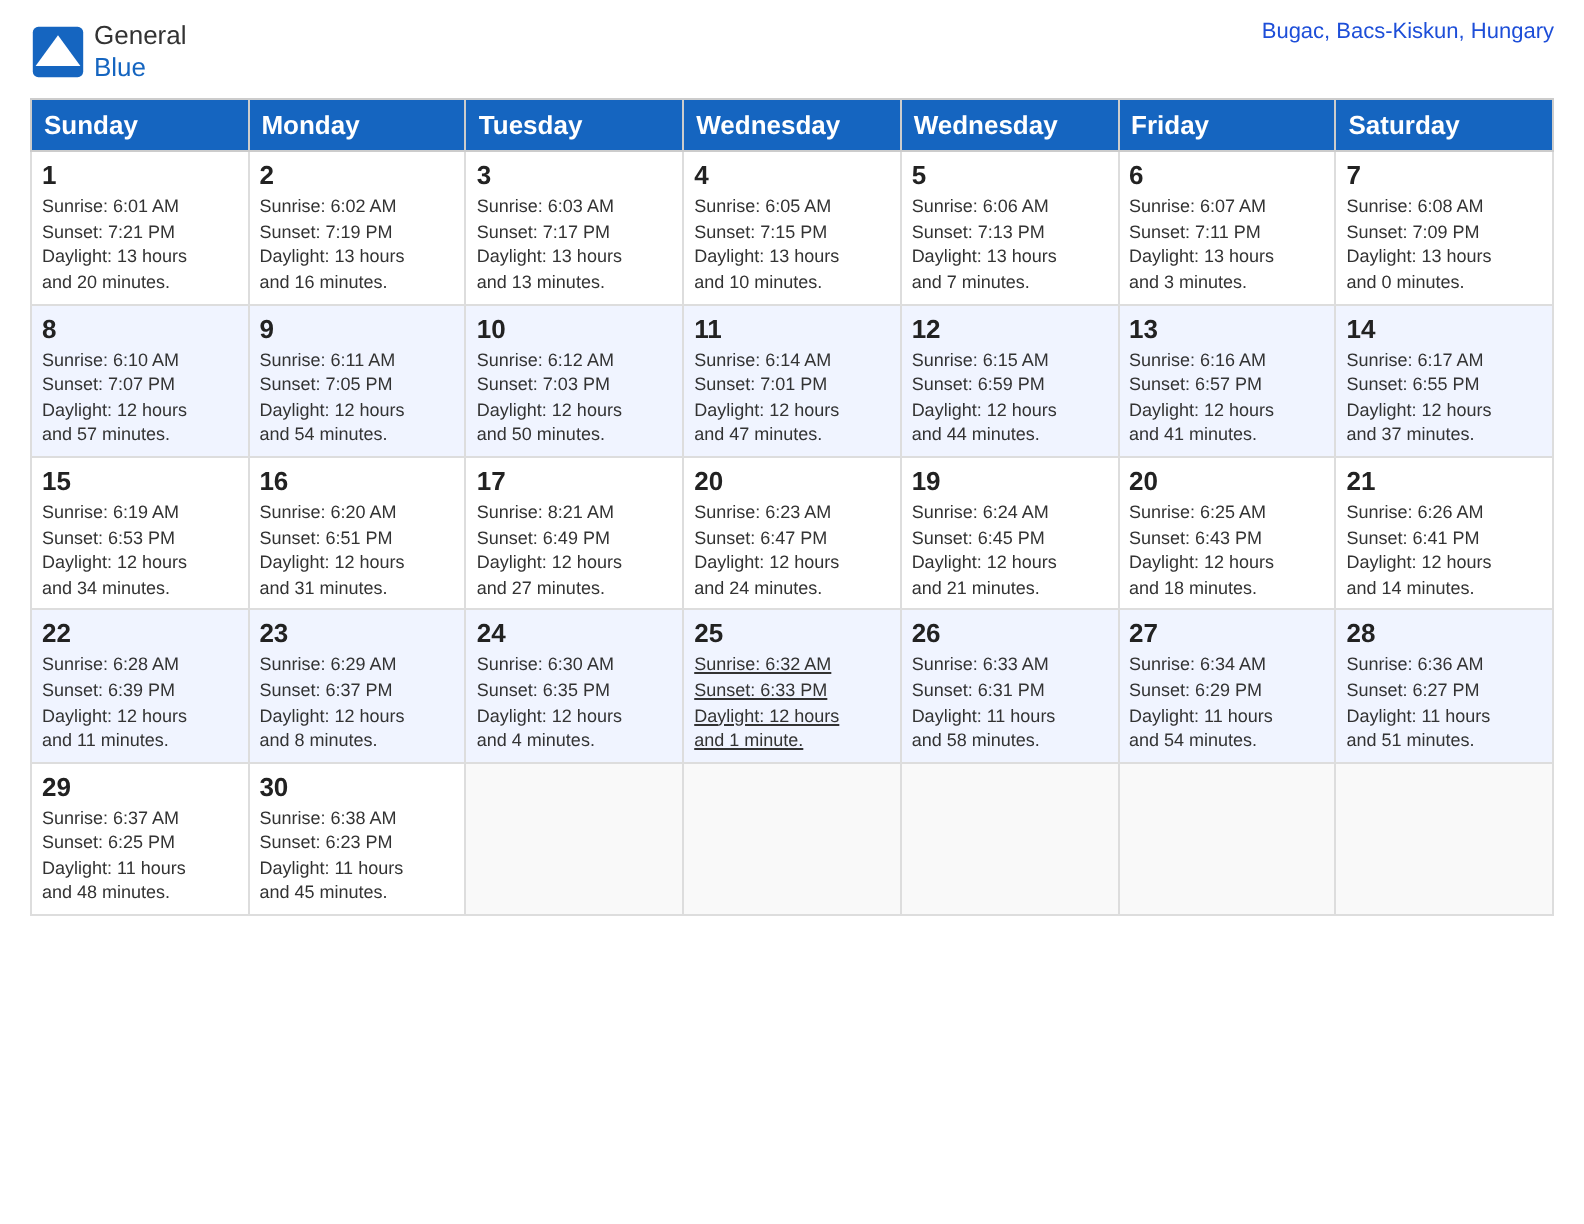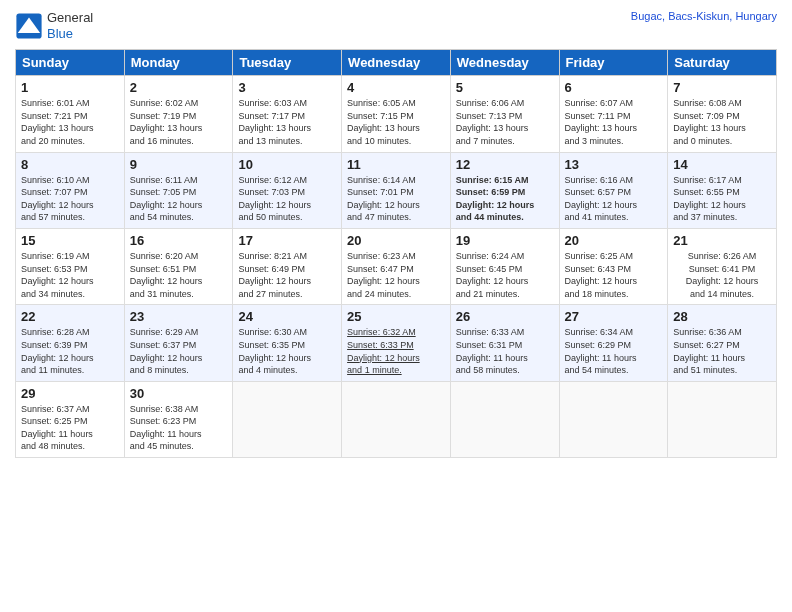--- a/index.html
+++ b/index.html
@@ -198,21 +198,21 @@
           </td>
           <td>
             <span class="day-num">11</span>
             <div class="day-detail" style="white-space: pre-line;">Sunrise: 6:14 AM
 Sunset: 7:01 PM
 Daylight: 12 hours
 and 47 minutes.</div>
           </td>
           <td>
             <span class="day-num">12</span>
-            <div class="day-detail" style="white-space: pre-line; font-weight: bold;">Sunrise: 6:15 AM
+            <div class="day-detail" style="white-space: pre-line;">Sunrise: 6:15 AM
 Sunset: 6:59 PM
 Daylight: 12 hours
 and 44 minutes.</div>
           </td>
           <td>
             <span class="day-num">13</span>
             <div class="day-detail" style="white-space: pre-line;">Sunrise: 6:16 AM
 Sunset: 6:57 PM
 Daylight: 12 hours
 and 41 minutes.</div>
@@ -263,21 +263,21 @@
           </td>
           <td>
             <span class="day-num">20</span>
             <div class="day-detail" style="white-space: pre-line;">Sunrise: 6:25 AM
 Sunset: 6:43 PM
 Daylight: 12 hours
 and 18 minutes.</div>
           </td>
           <td>
             <span class="day-num">21</span>
-            <div class="day-detail" style="white-space: pre-line; text-align: center;">Sunrise: 6:26 AM
+            <div class="day-detail" style="white-space: pre-line;">Sunrise: 6:26 AM
 Sunset: 6:41 PM
 Daylight: 12 hours
 and 14 minutes.</div>
           </td>
         </tr>
         <tr>
           <td>
             <span class="day-num">22</span>
             <div class="day-detail" style="white-space: pre-line;">Sunrise: 6:28 AM
 Sunset: 6:39 PM

